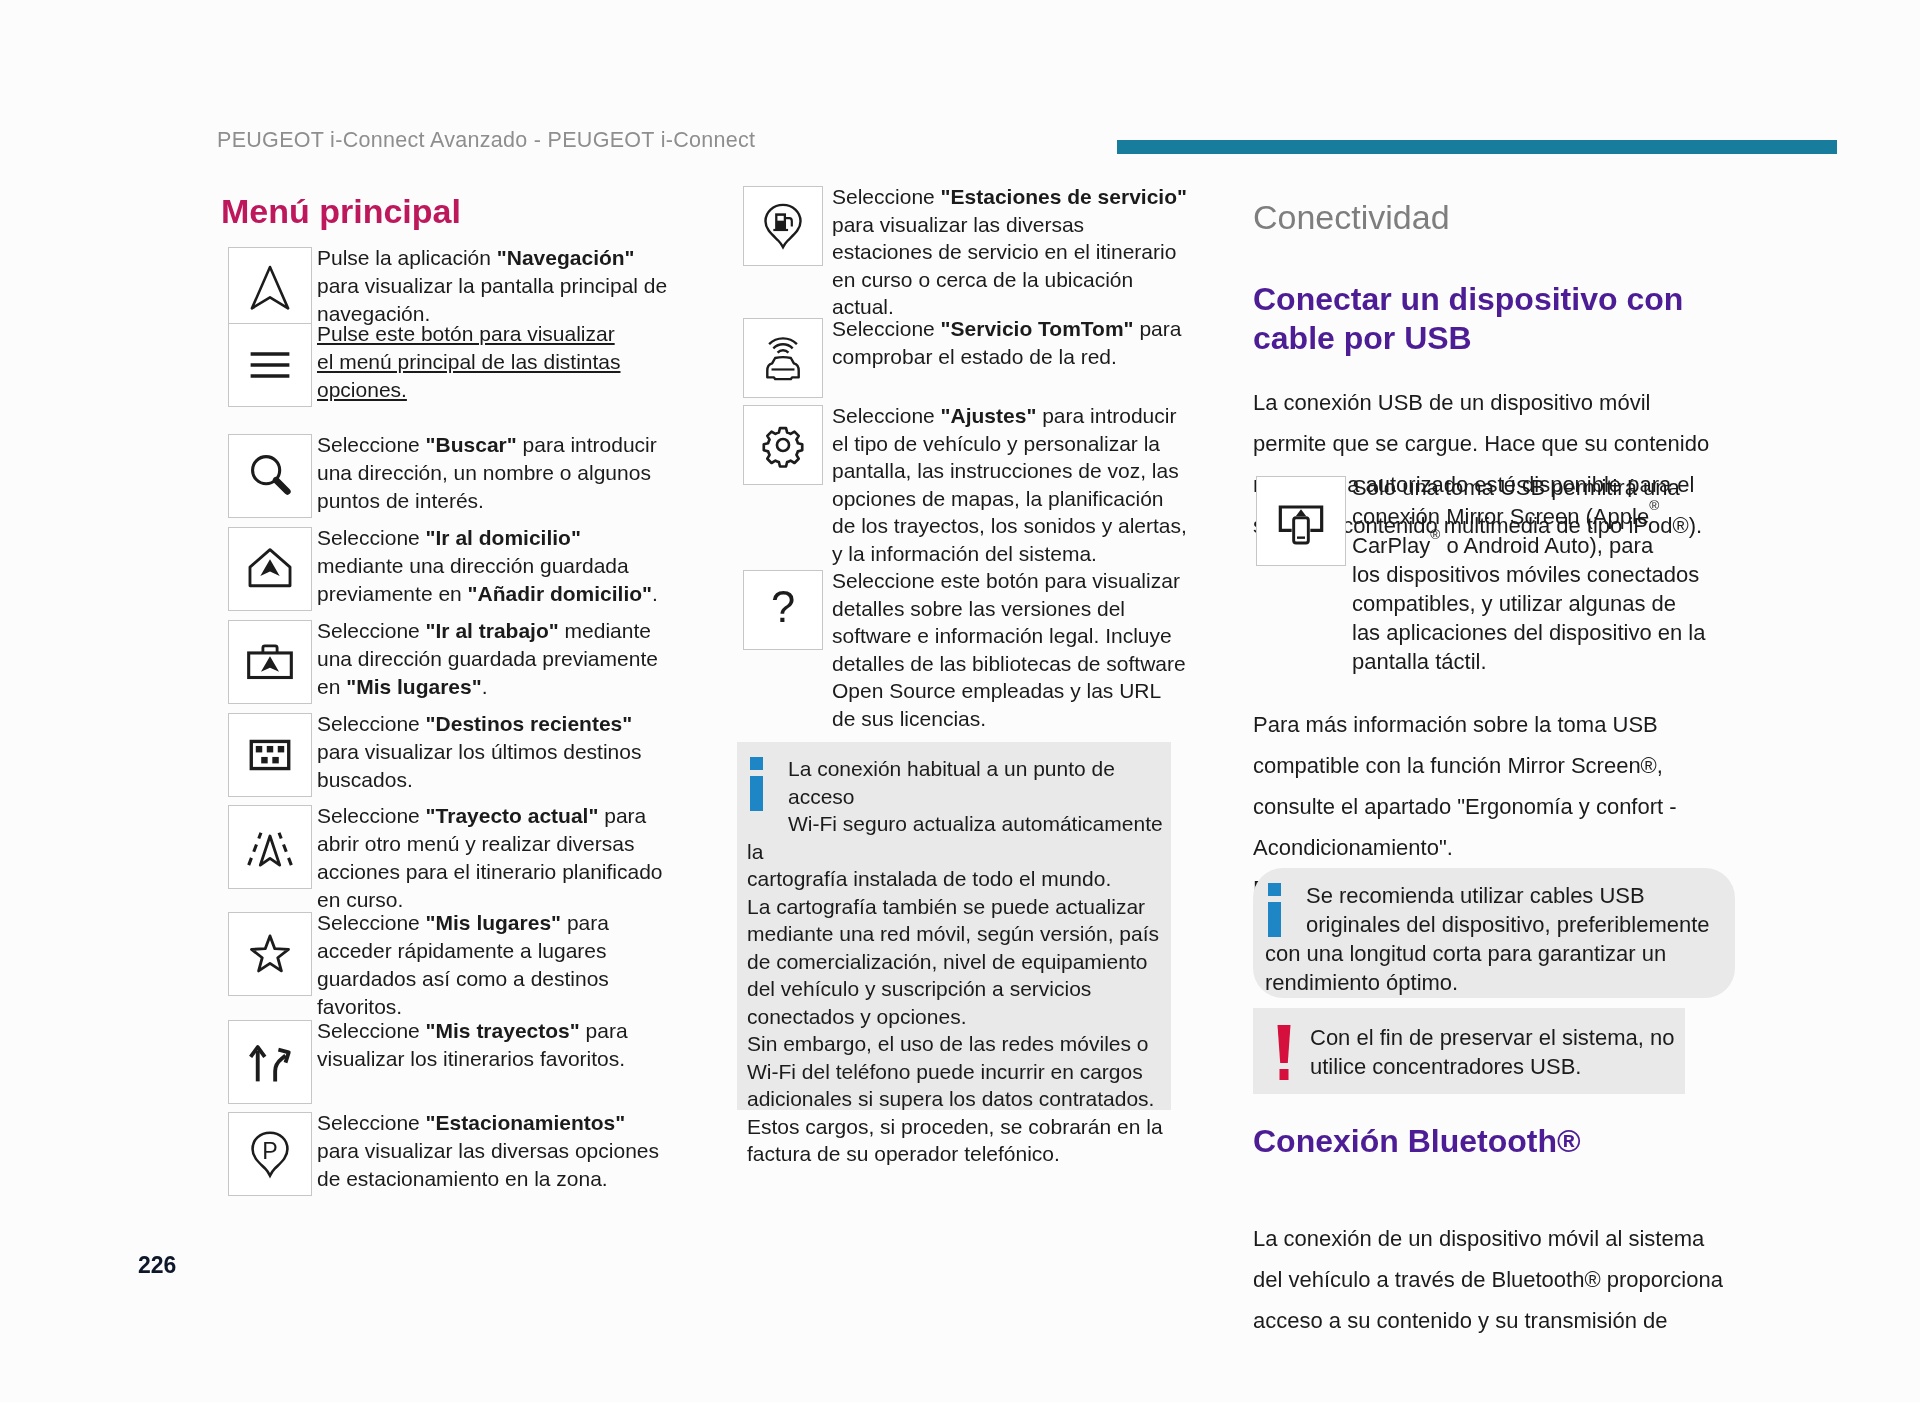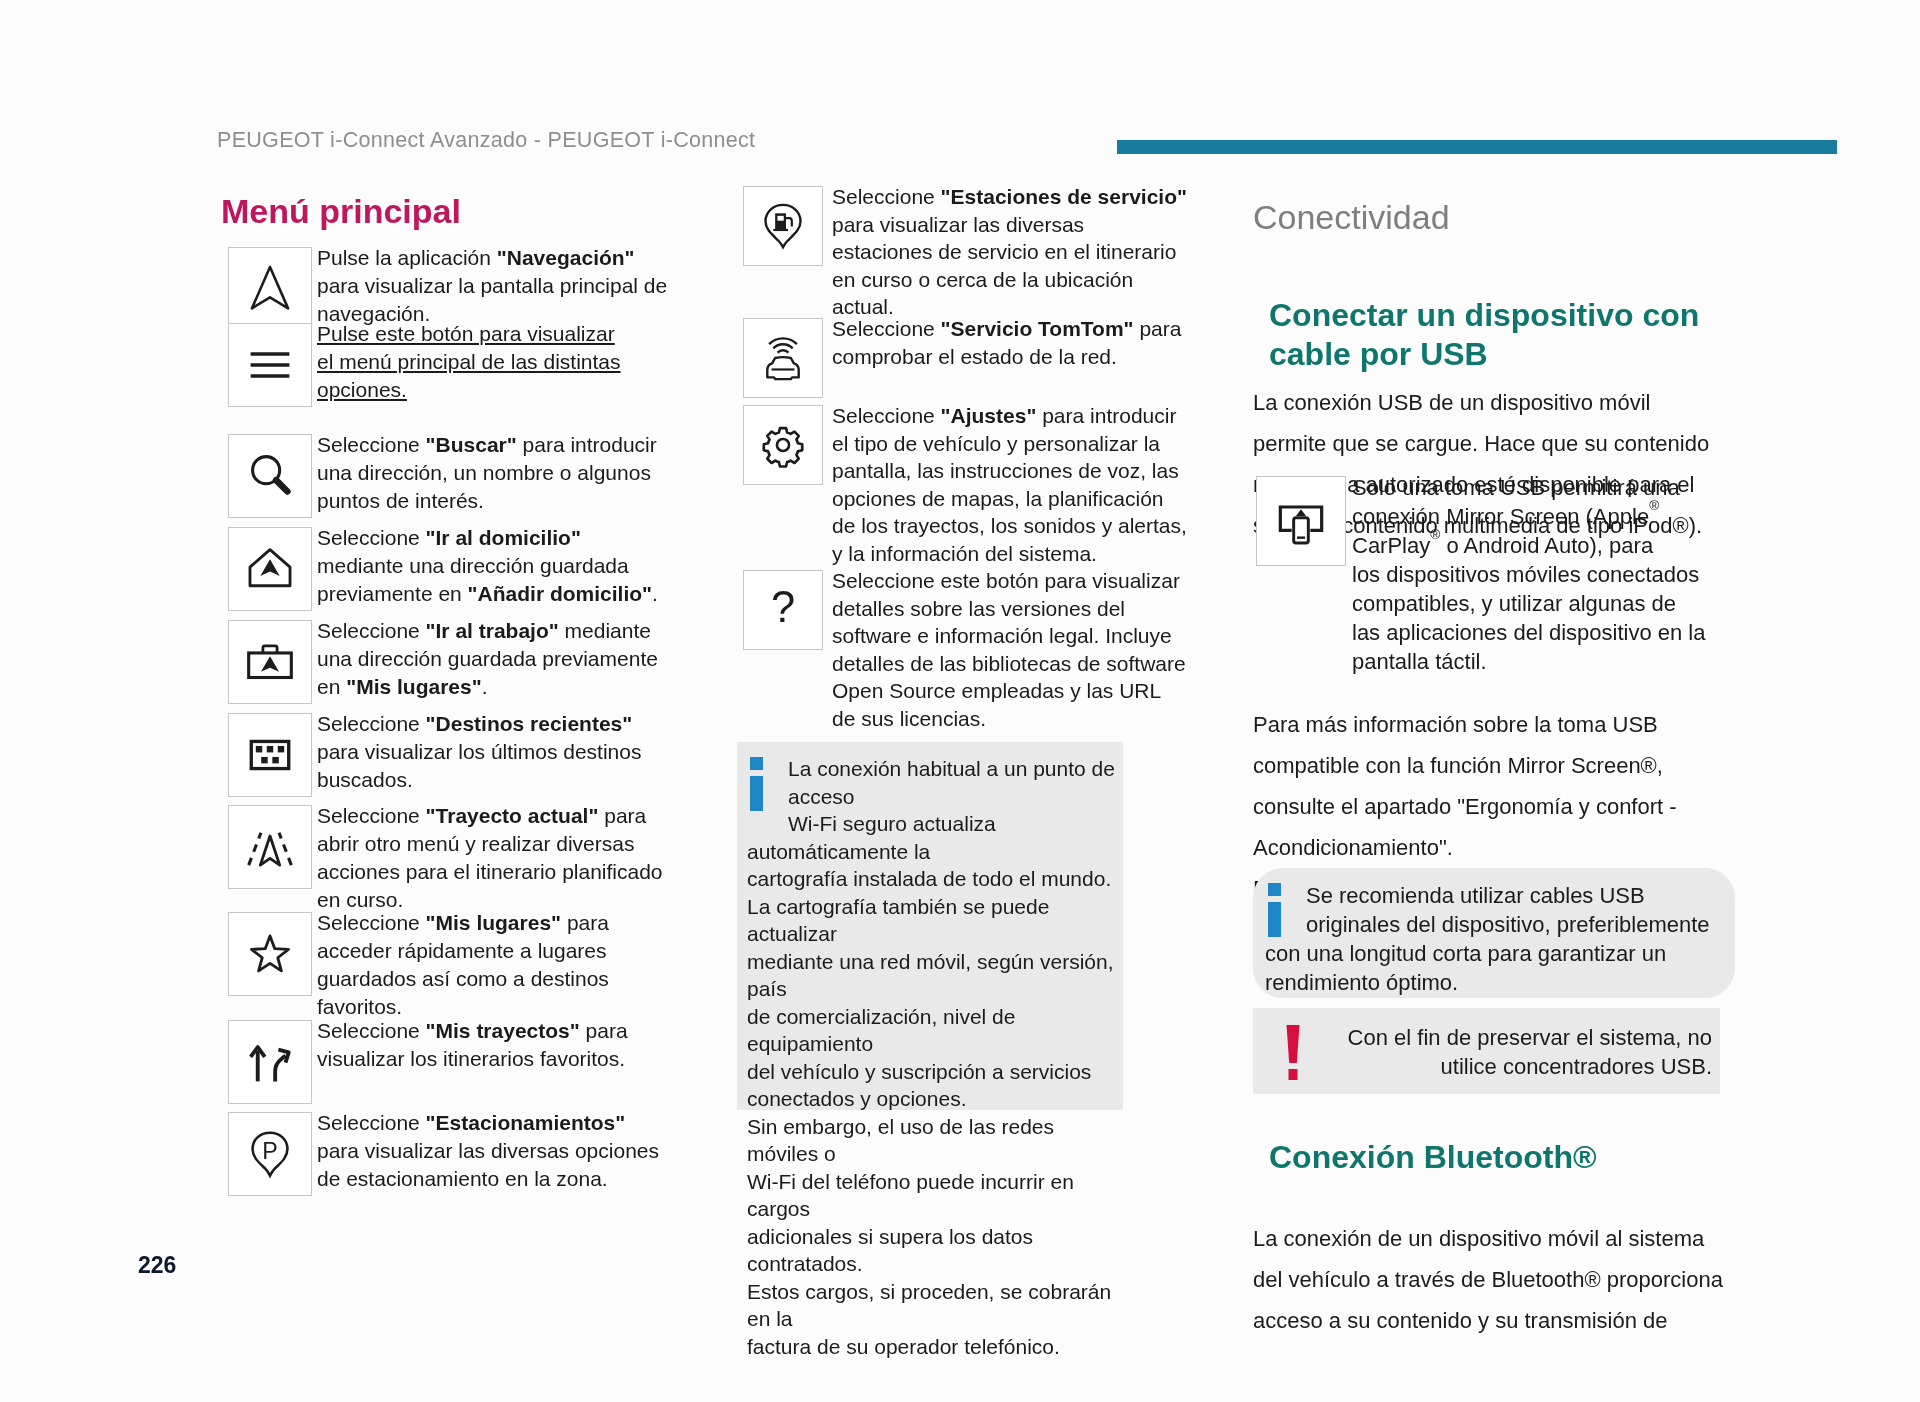--- a/index.html
+++ b/index.html
@@ -51,32 +51,32 @@
   .mirror-row .icon-box{width:90px;height:90px;}
   .mirror-row .icon-box svg{width:64px;height:64px;}
   .mirror-row .item-text{margin-left:6px;font-size:22px;line-height:29px;}
   
   .note-box{
     position:absolute;background:var(--note_box_bg);box-sizing:border-box;
     font-size:21px;line-height:27.5px;
   }
   .note-icon{float:left;margin:2px 24px 0 2px;}
   .note-icon svg{display:block;}
-  #mid-note{left:737px;top:742px;width:386px;height:368px;padding:13px 8px 0 10px;}
+  #mid-note{left:737px;top:742px;width:434px;height:368px;padding:13px 8px 0 10px;}
   #right-note{left:1253px;top:868px;width:482px;height:130px;padding:13px 8px 0 12px;font-size:22px;line-height:29px;border-radius:30px;}
-  #right-warn{left:1253px;top:1008px;width:467px;height:86px;padding:15px 8px 0 30px;font-size:22px;line-height:29px;text-align:right;}
+  #right-warn{left:1253px;top:1008px;width:432px;height:86px;padding:15px 8px 0 21px;font-size:22px;line-height:29px;}
   #right-warn .note-icon{margin-right:18px;}
   
   .section-label{
     position:absolute;left:1253px;top:198px;margin:0;
     font-size:34px;font-weight:normal;color:var(--heading_gray);
   }
   .h-bold{
-    position:absolute;left:1253px;margin:16px;
-    font-size:32px;font-weight:bold;line-height:39px;color:#0f766e;
+    position:absolute;left:1253px;margin:0;
+    font-size:32px;font-weight:bold;line-height:39px;color:#4c1d95;
     white-space:pre-line;
   }
   #usb-heading{top:280px;}
   #bt-heading{top:1122px;}
   .rc-para{
     position:absolute;left:1253px;width:500px;
     font-size:22px;line-height:41px;white-space:nowrap;
   }
   #usb-intro{top:360px;}
   #usb-more{top:682px;}

